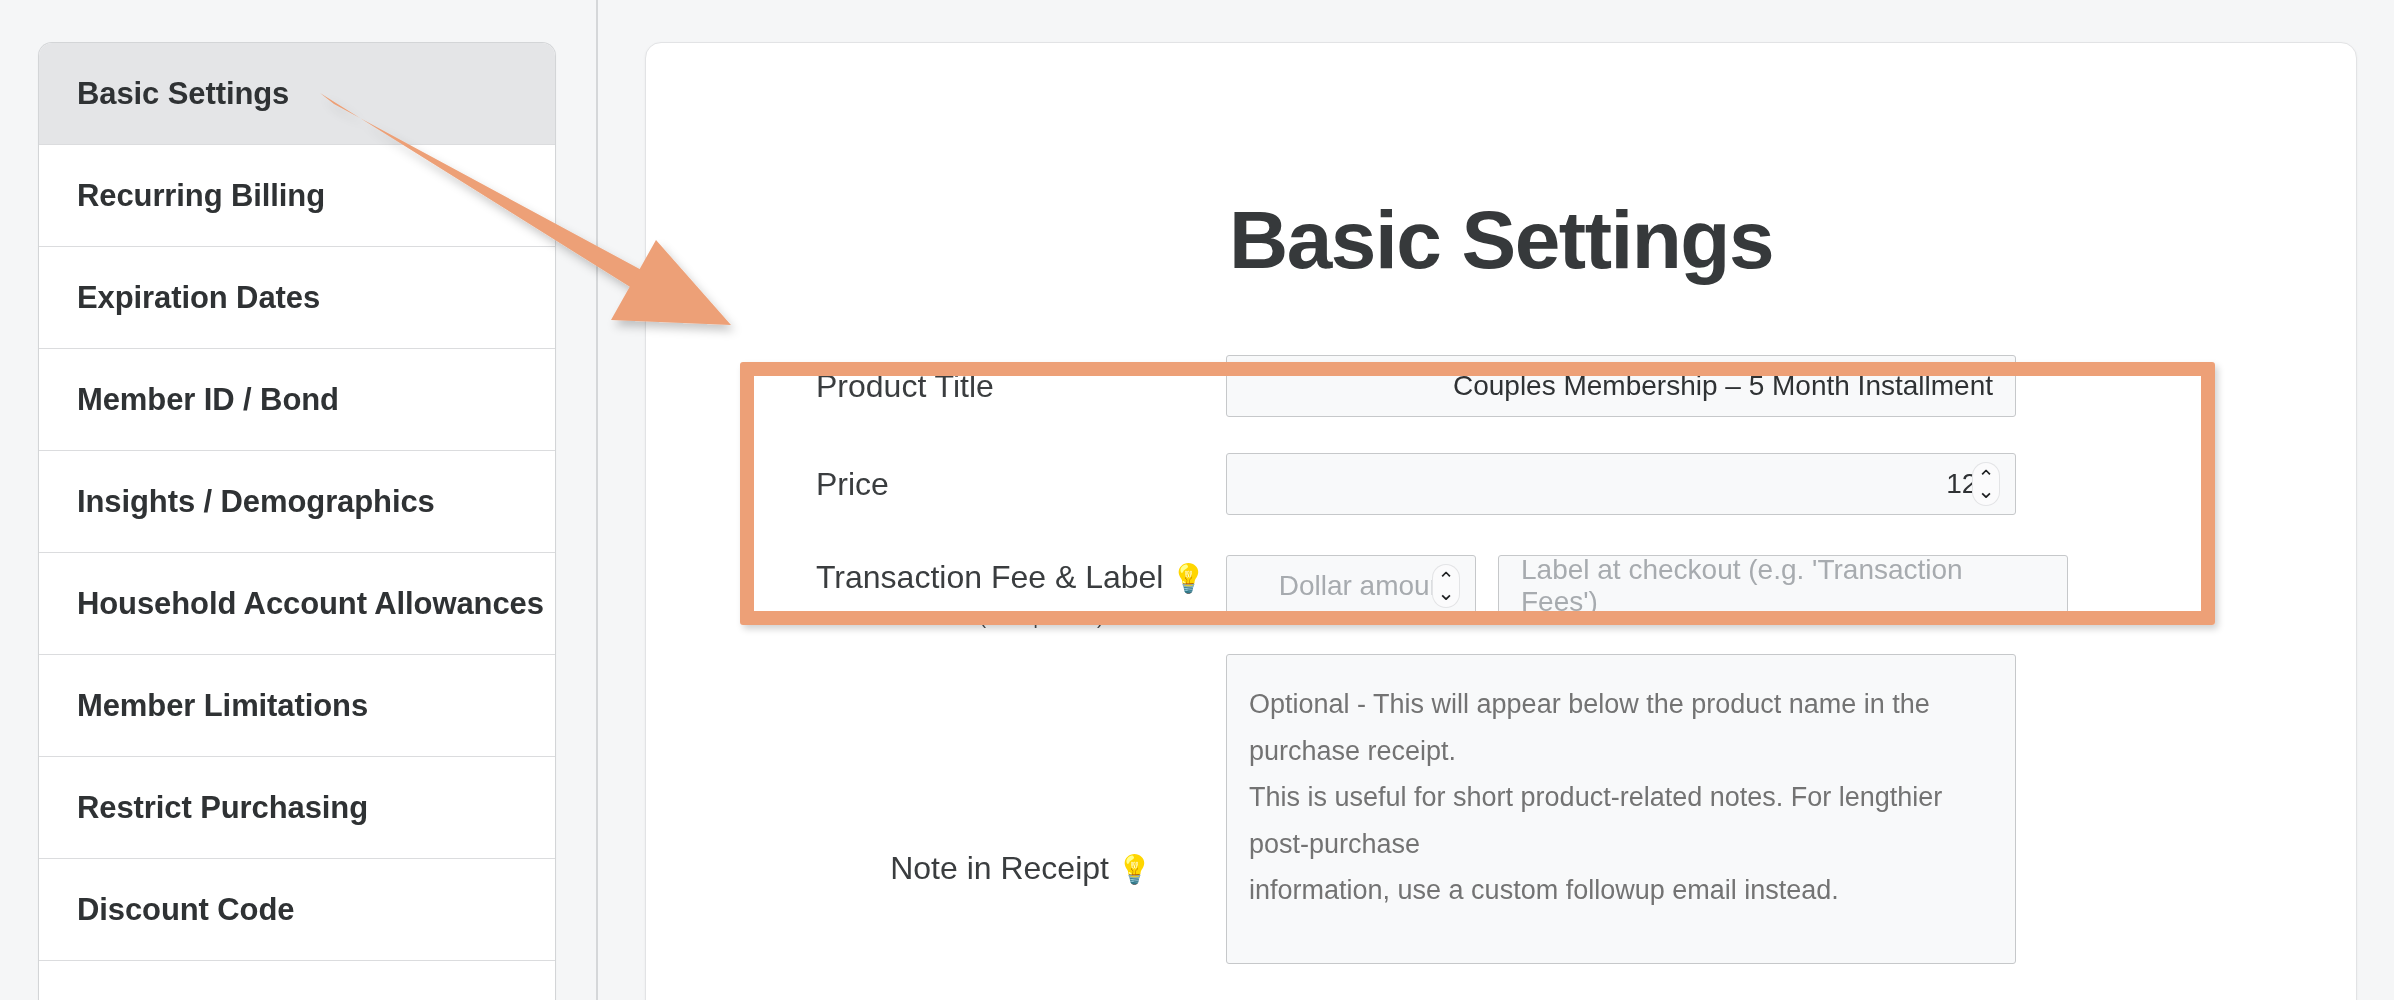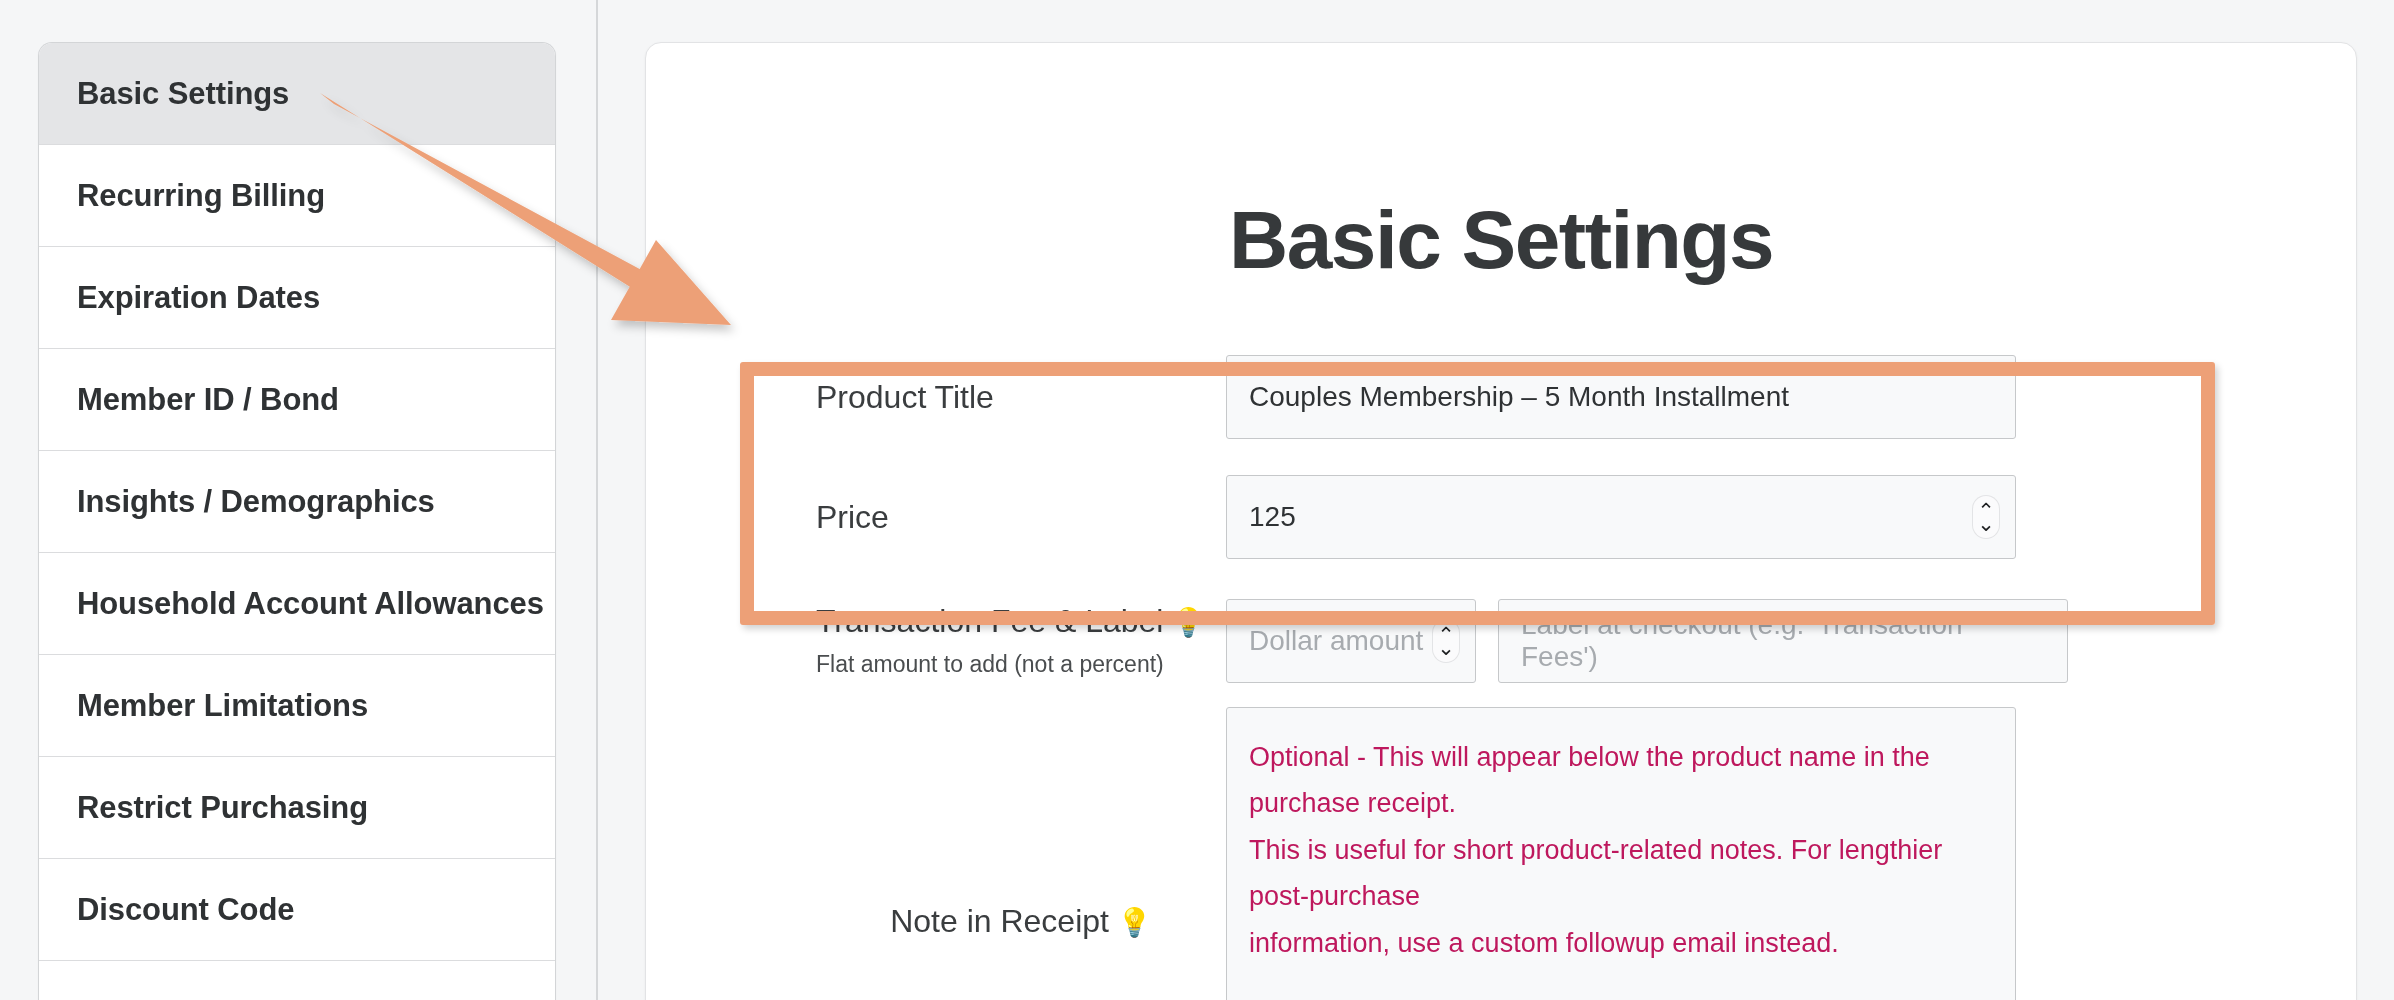--- a/index.html
+++ b/index.html
@@ -99,38 +99,39 @@
   .row-label {
     width: 410px;
     flex: 0 0 410px;
     font-size: 32px;
     color: #3a3d3f;
     line-height: 1.28;
     font-weight: 400;
   }
   .row-label .sub {
     display: block;
-    font-size: 23px;
+    font-size: 19px;
     color: #4a4d4f;
     margin-top: 8px;
   }
   .bulb { font-size: 28px; margin-left: 8px; }
 
   .txt-input {
-    height: 84px;
+    height: 62px;
     background: #f8f9fa;
     border: 1px solid #c6c8ca;
     border-radius: 3px;
     font-size: 28px;
     color: #2f3234;
     padding: 0 22px;
     display: flex;
     align-items: center;
     font-family: "Liberation Sans", sans-serif;
     position: relative;
+    justify-content: flex-end;
   }
   .txt-input.ph { color: #a7abaf; }
 
   .wide { width: 790px; }
   .narrow { width: 250px; }
   .mid { width: 570px; }
 
   .spinner {
     position: absolute;
     right: 16px;
@@ -152,21 +153,21 @@
 
   .textarea-box {
     width: 790px;
     height: 310px;
     background: #f8f9fa;
     border: 1px solid #c6c8ca;
     border-radius: 3px;
     padding: 26px 22px;
     font-size: 27px;
     line-height: 1.72;
-    color: #be185d;
+    color: #737373;
   }
 
   
   .hl-box {
     position: absolute;
     left: 740px;
     top: 362px;
     width: 1475px;
     height: 263px;
     border: 14px solid #eda077;

